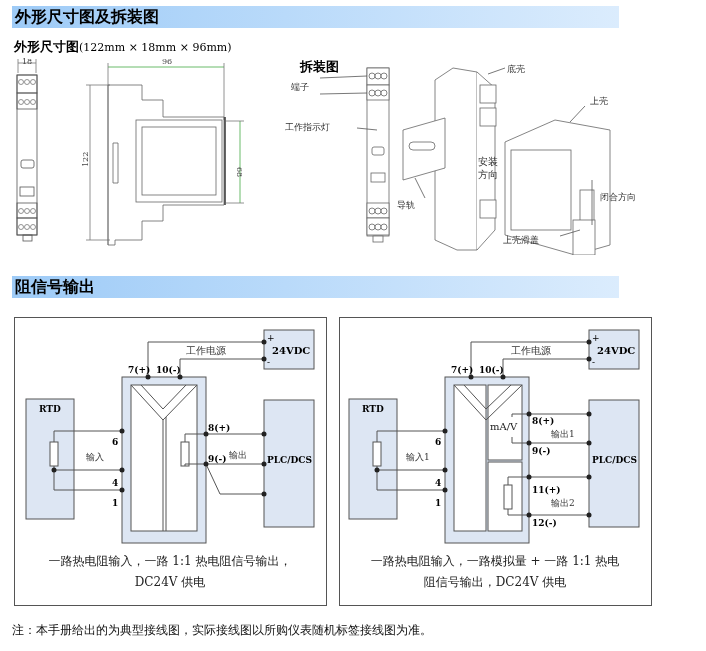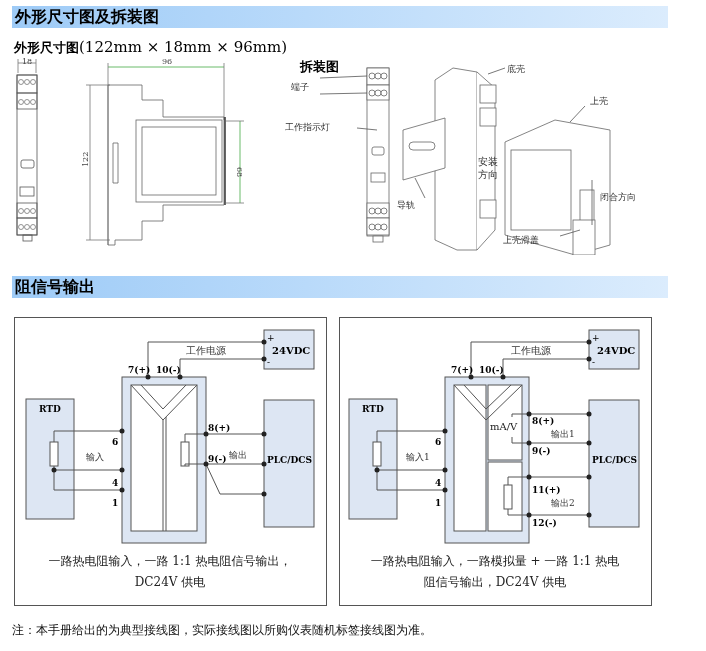--- a/index.html
+++ b/index.html
@@ -1,21 +1,21 @@
 <!DOCTYPE html>
 <html><head>
 <meta charset="utf-8">
 <style>
   html, body { margin:0; padding:0; background:#ffffff; }
   body { width:706px; height:651px; position:relative; overflow:hidden; font-family:"DejaVu Sans", sans-serif; color:#000; }
-  .section-bar { position:absolute; left:12px; width:656px; height:22px;
+  .section-bar { position:absolute; left:12px; width:607px; height:22px;
     background: linear-gradient(to right, #9ecbf7 0%, #b9dafa 45%, #dbecfd 100%); }
   .section-bar span { position:absolute; left:3px; top:1px; font-size:16px; font-weight:bold; letter-spacing:0px; }
   .sub-title { position:absolute; font-size:13px; font-weight:bold; }
-  .sub-title .dims { font-family:"DejaVu Serif", serif; font-weight:normal; font-size:15px; }
+  .sub-title .dims { font-family:"DejaVu Serif", serif; font-weight:normal; font-size:11px; }
   svg text { font-family:"DejaVu Serif", serif; }
   .note { position:absolute; left:12px; top:622px; font-size:12px; color:#111; }
   .abs { position:absolute; }
 </style>
 </head>
 <body>
 
 <div class="section-bar" style="top:6px;">
   <span>外形尺寸图及拆装图</span>
 </div>

